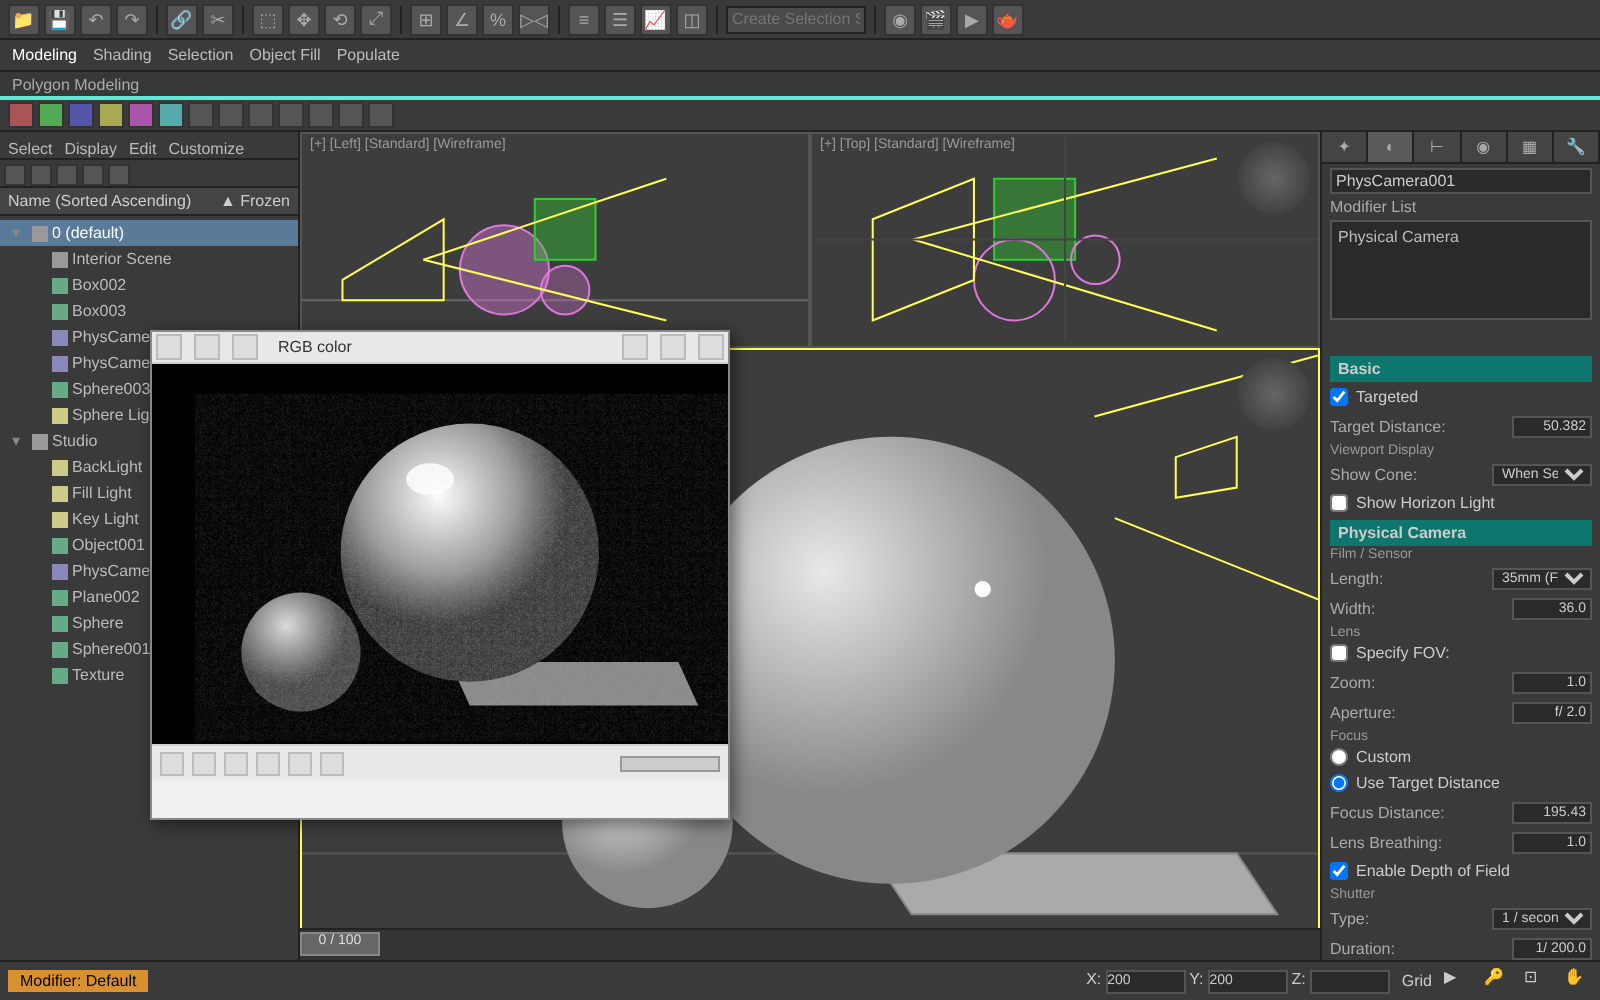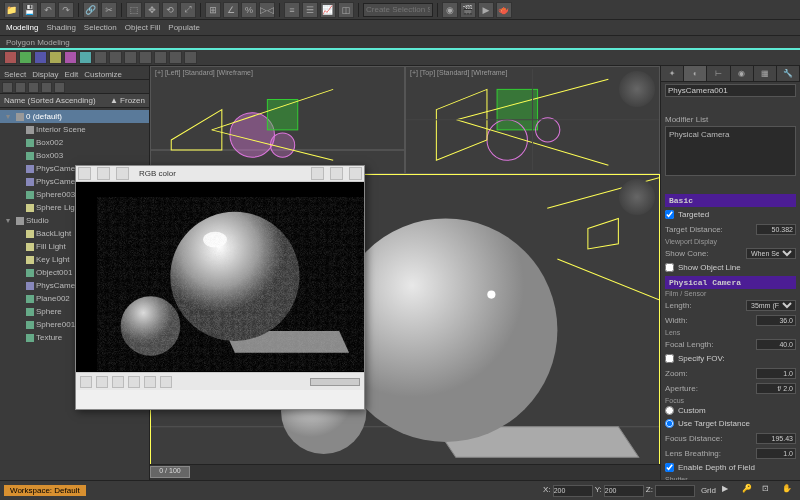--- a/index.html
+++ b/index.html
@@ -35,21 +35,21 @@
 .vp.main { left:0; top:25%; width:100%; height:75%; }
 .vp-label { position:absolute; top:2px; left:4px; font-size:7px; color:#999; z-index:3; }
 .vp-label.active { color:#ff5; }
 .vp svg { width:100%; height:100%; }
 .vp-cube { position:absolute; top:4px; right:4px; width:36px; height:36px; background:radial-gradient(circle,#666,#333); border-radius:50%; z-index:3; }
 .right-col { width:140px; background:#3a3a3a; border-left:1px solid #222; display:flex; flex-direction:column; font-size:8px; }
 .cmd-tabs { height:16px; display:flex; border-bottom:1px solid #222; }
 .cmd-tabs .t { flex:1; background:#444; border-right:1px solid #222; display:flex; align-items:center; justify-content:center; cursor:pointer; color:#aaa; }
 .cmd-tabs .t.active { background:#5a5a5a; }
 .cmd-body { flex:1; padding:2px 4px; overflow:auto; }
-.cmd-body .rollout-hdr { background:#4c1d95; padding:2px 4px; margin:2px 0 1px; font-weight:bold; color:#ccc;font-family:Liberation Mono, monospace; }
+.cmd-body .rollout-hdr { background:#0f766e; padding:2px 4px; margin:2px 0 1px; font-weight:bold; color:#ccc; }
 .cmd-body .field { display:flex; justify-content:space-between; align-items:center; height:14px; margin:1px 0; }
 .cmd-body .field label { color:#aaa; font-size:8px; }
 .cmd-body .field input { width:40px; height:11px; background:#2a2a2a; border:1px solid #555; color:#ccc; font-size:7px; text-align:right; padding-right:2px; }
 .cmd-body .field select { width:50px; height:11px; background:#2a2a2a; border:1px solid #555; color:#ccc; font-size:7px; }
 .cmd-body .chk { display:flex; align-items:center; gap:4px; height:13px; }
 .cmd-body .chk input { width:9px; height:9px; }
 .modlist { height:50px; background:#2a2a2a; border:1px solid #555; margin:2px 0; padding:2px; }
 .modlist .mi { font-size:8px; color:#bbb; padding:1px; }
 .statusbar { position:absolute; bottom:0; left:0; right:0; height:20px; background:#3a3a3a; border-top:1px solid #222; display:flex; align-items:center; padding:0 4px; gap:6px; font-size:8px; }
 .statusbar .coord { display:flex; gap:2px; }
@@ -316,21 +316,21 @@
   <div class="cmd-tabs">
    <div class="t">✦</div>
    <div class="t active">◐</div>
    <div class="t">⊢</div>
    <div class="t">◉</div>
    <div class="t">▦</div>
    <div class="t">🔧</div>
   </div>
   <div class="cmd-body">
    <input style="width: 100%; height: 13px; background: rgb(42, 42, 42); border: 1px solid rgb(85, 85, 85); color: rgb(204, 204, 204); font-size: 8px; padding: 0px 2px;" value="PhysCamera001">
-   <div style="font-size:8px;color:#aaa;margin-top:18px">Modifier List</div>
+   <div style="font-size:8px;color:#aaa;margin-top:2px">Modifier List</div>
    <div class="modlist">
     <div class="mi">Physical Camera</div>
    </div>
    <div style="display:flex;gap:2px;margin:2px 0">
     <div class="ico" style="width:14px;height:14px"></div>
     <div class="ico" style="width:14px;height:14px"></div>
     <div class="ico" style="width:14px;height:14px"></div>
     <div class="ico" style="width:14px;height:14px"></div>
     <div class="ico" style="width:14px;height:14px"></div>
    </div>
@@ -344,38 +344,34 @@
           <label>Target Distance:</label>
           <input value="50.382" style="">
         </div>
    <div style="color:#999;font-size:7px;margin-top:2px">Viewport Display</div>
    <div class="field">
           <label>Show Cone:</label>
           <select><option>When Sel</option></select>
         </div>
    <div class="chk">
           <input type="checkbox" style="">
-          <label>Show Object Line</label>
+          <label>Show Horizon Light</label>
         </div>
 
    <div class="rollout-hdr">Physical Camera</div>
    <div style="color:#999;font-size:7px">Film / Sensor</div>
    <div class="field">
           <label>Length:</label>
           <select><option>35mm (F...Frame)</option></select>
         </div>
    <div class="field">
           <label>Width:</label>
           <input value="36.0" style="">
         </div>
    <div style="color:#999;font-size:7px;margin-top:2px">Lens</div>
-   <div class="field">
-          <label>Focal Length:</label>
-          <input value="40.0" style="">
-        </div>
    <div class="chk">
           <input type="checkbox" style="">
           <label>Specify FOV:</label>
         </div>
    <div class="field">
           <label>Zoom:</label>
           <input value="1.0" style="">
         </div>
    <div class="field">
           <label>Aperture:</label>
@@ -415,21 +411,21 @@
    
   </div>
  </div>
 </div>
 
 <div class="timeline">
  <div class="slider">0 / 100</div>
 </div>
 
 <div class="statusbar">
- <span class="ws">Workspace: Default</span>
+ <span class="ws">Modifier: Default</span>
  <span style="flex:1"></span>
  <div class="coord">
   <span>X:</span>
       <input value="200" style="">
   <span>Y:</span>
       <input value="200" style="">
   <span>Z:</span>
       <input value="" style="">
  </div>
  <span>Grid</span>

